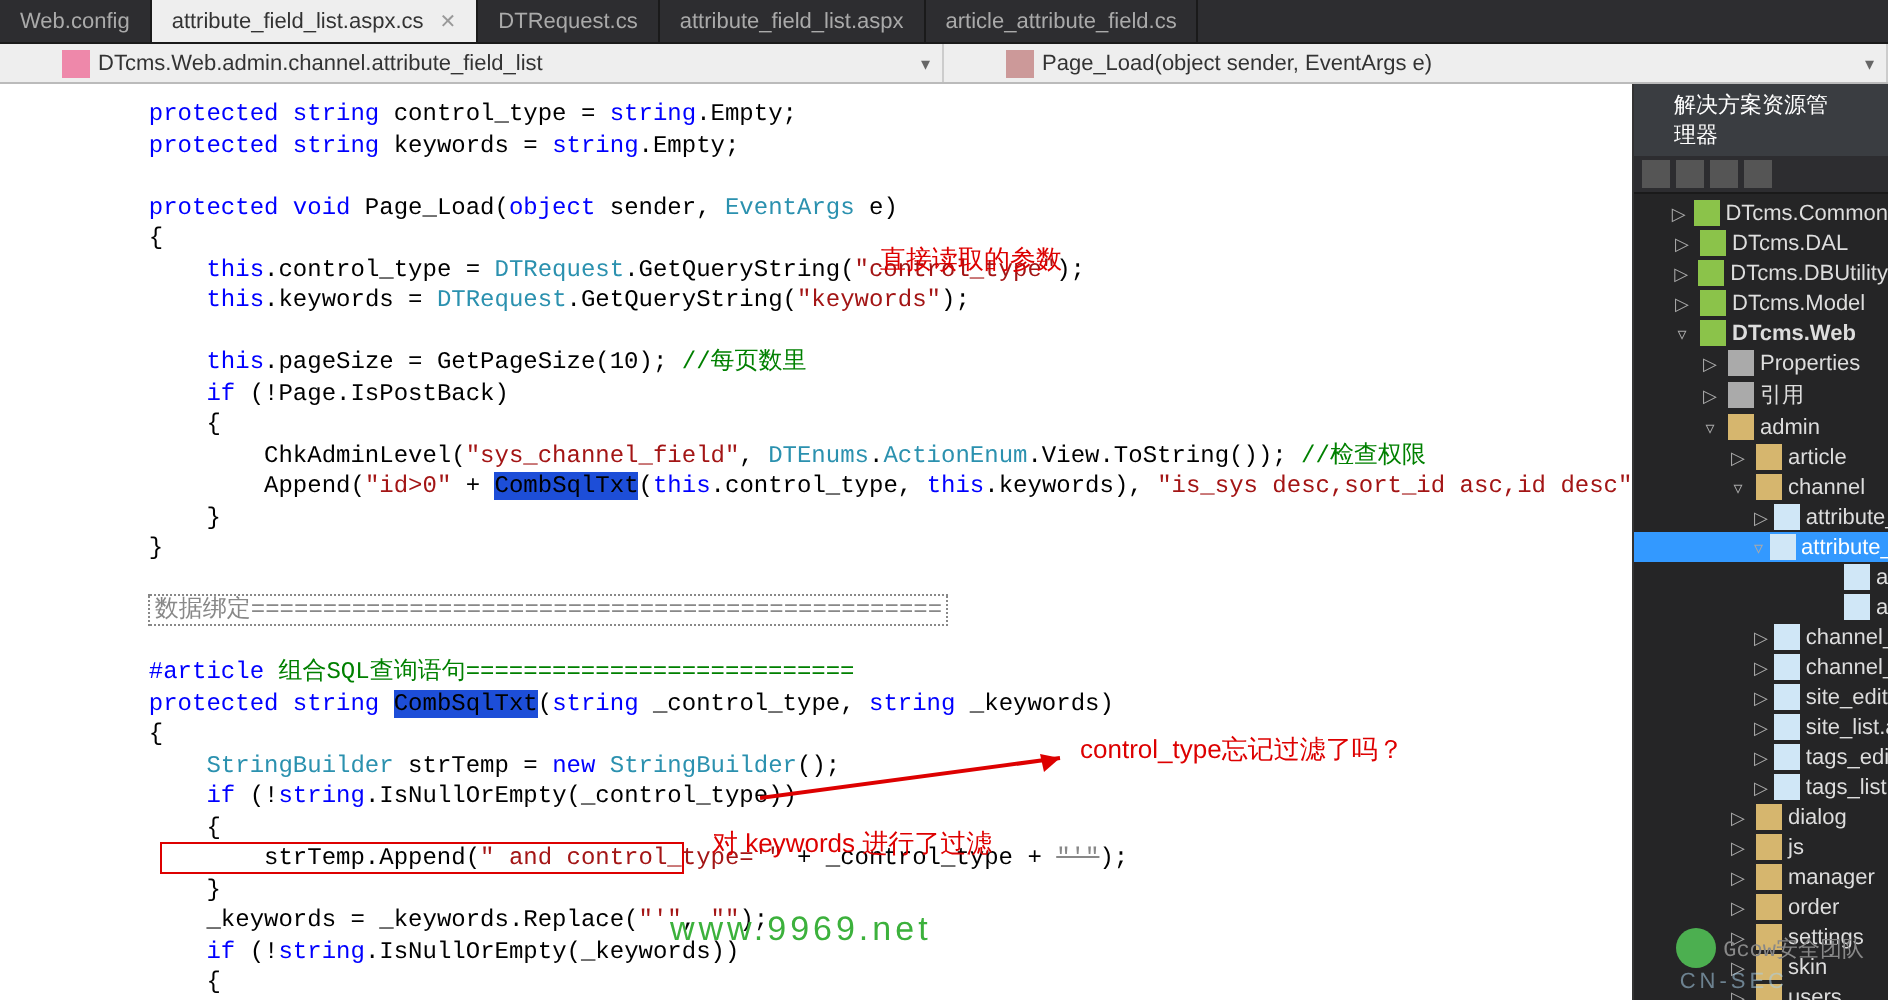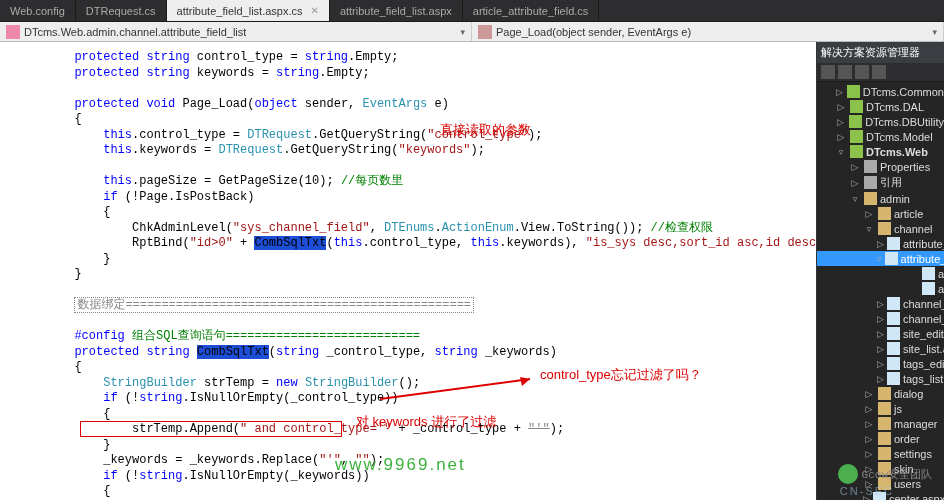--- a/index.html
+++ b/index.html
@@ -7,21 +7,21 @@
 .container { display: flex; flex-direction: column; height: 100%; }
 
 
 .tabbar { background: #2d2d30; display: flex; height: 22px; border-bottom: 1px solid #1a1a1a; }
 .tab { padding: 3px 10px; background: #2d2d30; color: #aaa; font-size: 11px; font-family: "Segoe UI", Tahoma, sans-serif; display: flex; align-items: center; gap: 4px; border-right: 1px solid #1a1a1a; cursor: pointer; }
 .tab.active { background: #eee; color: #333; }
 .tab .close { margin-left: 4px; color: #999; font-size: 10px; }
 
 
 .navrow { background: #eee; display: flex; height: 20px; border-bottom: 1px solid #bbb; }
-.navdrop { flex: 1; display: flex; align-items: center; padding: 0 6px; font-size: 11px; font-family: "Segoe UI", Tahoma, sans-serif; color: #333; border-right: 1px solid #ccc; }
+.navdrop { flex: 1; display: flex; align-items: center; padding: 0 6px; font-size: 11px; font-family: "Segoe UI", Tahoma, sans-serif; color: #333; border-right: 1px solid #ccc; margin-left: 25px; }
 .navdrop .ico { width: 14px; height: 14px; margin-right: 4px; background: #e8a; display: inline-block; }
 .navdrop .ico.b { background: #c99; }
 .navdrop .arrow { margin-left: auto; font-size: 9px; color: #666; }
 
 
 .main { flex: 1; display: flex; overflow: hidden; justify-content: flex-end; }
 .editor { flex: 1; background: #fff; color: #000; padding: 8px 0 8px 60px; font-size: 12px; line-height: 15.5px; font-family: Consolas, "Courier New", monospace; overflow: hidden; position: relative; }
 .editor .ann { position: absolute; color: #d00; font-family: "Microsoft YaHei", SimSun, sans-serif; font-size: 13px; }
 .editor .arrow-svg { position: absolute; }
 .editor .box { position: absolute; border: 1.5px solid #d00; }
@@ -29,21 +29,21 @@
 .ln { white-space: pre; }
 .kw { color: #0000ff; }
 .typ { color: #2b91af; }
 .str { color: #a31515; }
 .cmt { color: #008000; }
 .hl { background: #1d4ed8; }
 .regn-collapsed { border: 1px dotted #888; padding: 0 2px; color: #888; }
 
 
 .solex { width: 128px; background: #252526; border-left: 1px solid #333; display: flex; flex-direction: column; font-family: "Segoe UI", Tahoma, sans-serif; font-size: 11px; }
-.solex-title { background: #3a3d41; color: #fff; padding: 3px 4px; font-size: 11px; display: flex; align-items: center; }
+.solex-title { background: #3a3d41; color: #fff; padding: 3px 20px; font-size: 11px; display: flex; align-items: center; }
 .solex-tools { background: #2d2d30; padding: 2px 4px; display: flex; gap: 3px; border-bottom: 1px solid #1a1a1a; }
 .solex-tools .t { width: 14px; height: 14px; background: #555; }
 .tree { padding: 2px 0; color: #ddd; overflow: hidden; }
 .node { display: flex; align-items: center; padding: 1px 0; gap: 3px; white-space: nowrap; }
 .node .twist { width: 12px; text-align: center; color: #aaa; font-size: 9px; }
 .node .ic { width: 13px; height: 13px; flex-shrink: 0; }
 .ic-csproj { background: #8bc34a; }
 .ic-folder { background: #d6b66e; }
 .ic-file { background: #d0e7f7; }
 .ic-ref { background: #aaa; }
@@ -55,26 +55,26 @@
 .cn-sec { position: absolute; right: 50px; bottom: 3px; color: #a8cfe8; font-size: 11px; letter-spacing: 2px; font-family: Arial; opacity: 0.55; }
 </style>
 </head>
 <body>
 
 <div class="container">
   <div class="tabbar">
     <div class="tab">
         <span>Web.config</span>
       </div>
-    <div class="tab">
-        <span>DTRequest.cs</span>
-      </div>
     <div class="tab active">
         <span>attribute_field_list.aspx.cs</span>
         <span class="close">✕</span>
+      </div>
+    <div class="tab">
+        <span>DTRequest.cs</span>
       </div>
     <div class="tab">
         <span>attribute_field_list.aspx</span>
       </div>
     <div class="tab">
         <span>article_attribute_field.cs</span>
       </div>
   </div>
 
   <div class="navrow">
@@ -97,27 +97,27 @@
 <div class="ln">&nbsp;</div>
 <div class="ln">  <span class="kw">protected</span> <span class="kw">void</span><span> Page_Load(</span><span class="kw">object</span><span> sender, </span><span class="typ">EventArgs</span><span> e)</span></div>
 <div class="ln">  <span></span>{</div>
 <div class="ln">      <span class="kw">this</span><span>.control_type = </span><span class="typ">DTRequest</span><span>.GetQueryString(</span><span class="str">"control_type"</span><span>);</span></div>
 <div class="ln">      <span class="kw">this</span><span>.keywords = </span><span class="typ">DTRequest</span><span>.GetQueryString(</span><span class="str">"keywords"</span><span>);</span></div>
 <div class="ln">&nbsp;</div>
 <div class="ln">      <span class="kw">this</span><span>.pageSize = GetPageSize(10); </span><span class="cmt">//每页数里</span></div>
 <div class="ln">      <span class="kw">if</span><span> (!Page.IsPostBack)</span></div>
 <div class="ln">      {</div>
 <div class="ln">          <span>ChkAdminLevel(</span><span class="str">"sys_channel_field"</span><span>, </span><span class="typ">DTEnums</span><span>.</span><span class="typ">ActionEnum</span><span>.View.ToString()); </span><span class="cmt">//检查权限</span></div>
-<div class="ln">          <span>RptBind(</span><span class="str">"id&gt;0"</span><span> + </span><span class="hl">CombSqlTxt</span><span>(</span><span class="kw">this</span><span>.control_type, </span><span class="kw">this</span><span>.keywords), </span><span class="str">"is_sys desc,sort_id asc,id desc"</span></div>
+<div class="ln">          <span>Append(</span><span class="str">"id&gt;0"</span><span> + </span><span class="hl">CombSqlTxt</span><span>(</span><span class="kw">this</span><span>.control_type, </span><span class="kw">this</span><span>.keywords), </span><span class="str">"is_sys desc,sort_id asc,id desc"</span></div>
 <div class="ln">      }</div>
 <div class="ln">  }</div>
 <div class="ln">&nbsp;</div>
 <div class="ln">  <span class="regn-collapsed"><span>数据绑定</span>================================================</span></div>
 <div class="ln">&nbsp;</div>
-<div class="ln">  <span class="kw">#config</span><span class="cmt"> 组合SQL查询语句===========================</span></div>
+<div class="ln">  <span class="kw">#article</span><span class="cmt"> 组合SQL查询语句===========================</span></div>
 <div class="ln">  <span class="kw">protected</span> <span class="kw">string</span> <span class="hl">CombSqlTxt</span><span>(</span><span class="kw">string</span><span> _control_type, </span><span class="kw">string</span><span> _keywords)</span></div>
 <div class="ln">  {</div>
 <div class="ln">      <span class="typ">StringBuilder</span><span> strTemp = </span><span class="kw">new</span> <span class="typ">StringBuilder</span><span>();</span></div>
 <div class="ln">      <span class="kw">if</span><span> (!</span><span class="kw">string</span><span>.IsNullOrEmpty(_control_type))</span></div>
 <div class="ln">      {</div>
 <div class="ln">          <span>strTemp.Append(</span><span class="str">" and control_type='"</span><span> + _control_type + </span><span style="text-decoration:line-through;color:#888">"'"</span><span>);</span></div>
 <div class="ln">      }</div>
 <div class="ln">      <span>_keywords = _keywords.Replace(</span><span class="str">"'"</span><span>, </span><span class="str">""</span><span>);</span></div>
 <div class="ln">      <span class="kw">if</span><span> (!</span><span class="kw">string</span><span>.IsNullOrEmpty(_keywords))</span></div>
 <div class="ln">      {</div>

